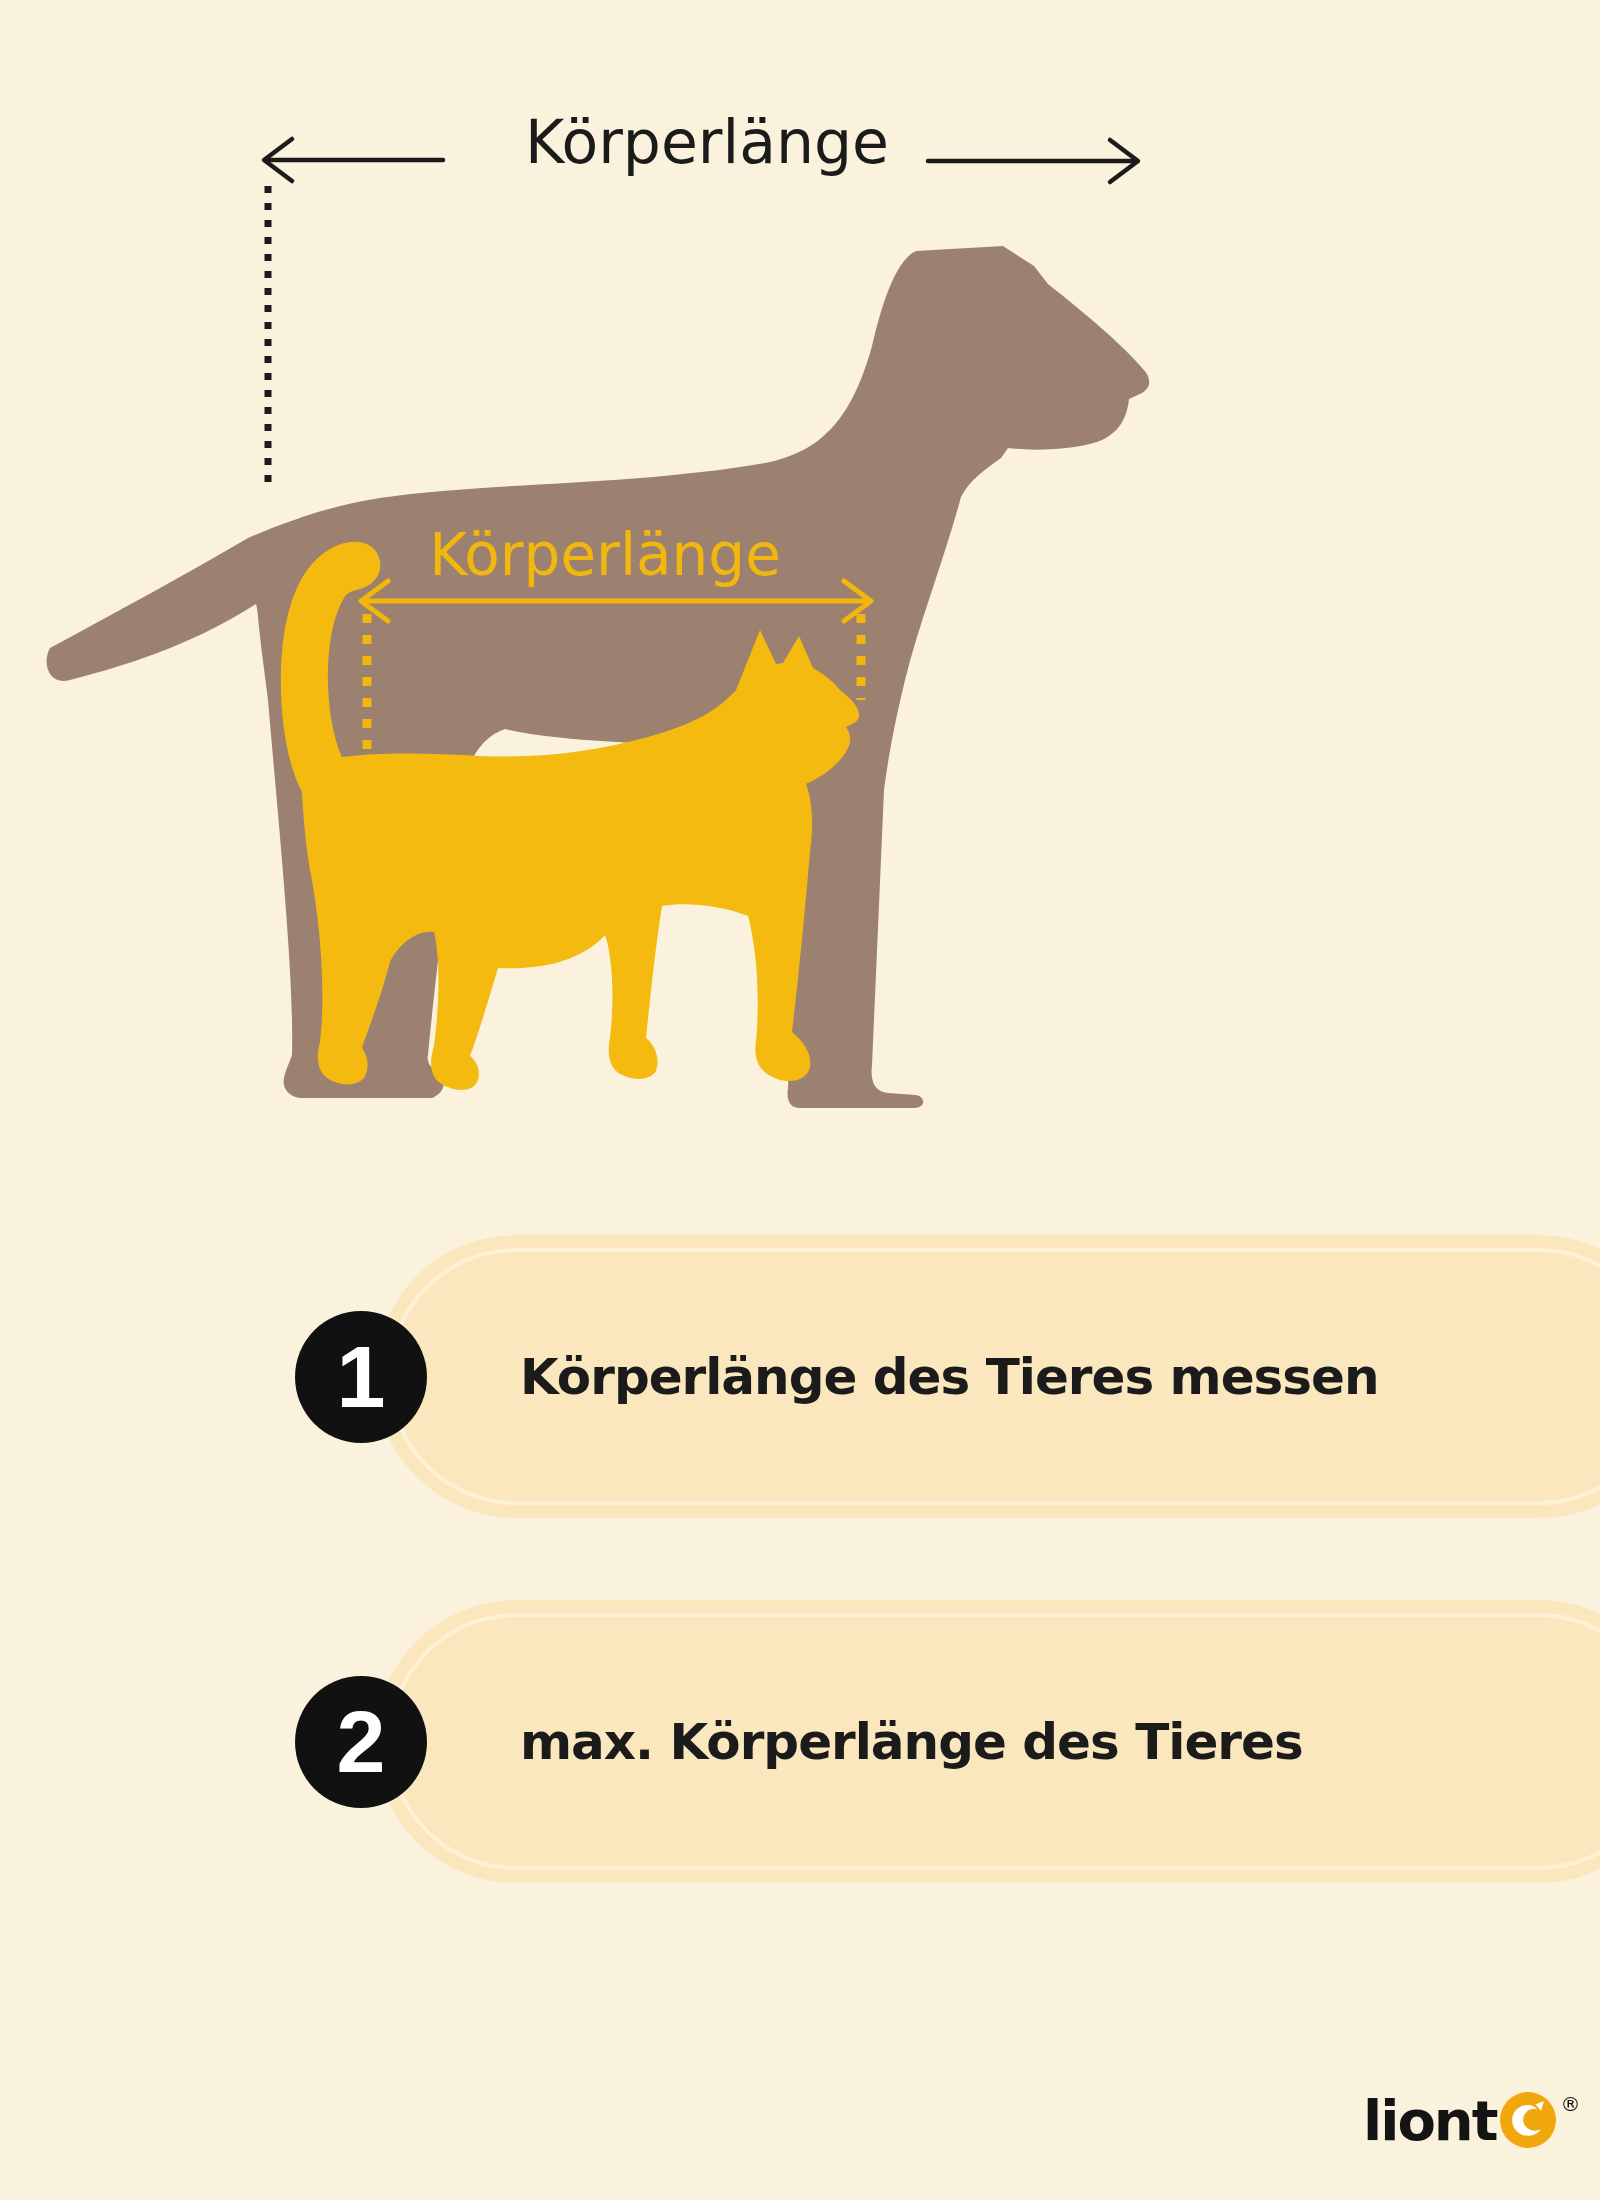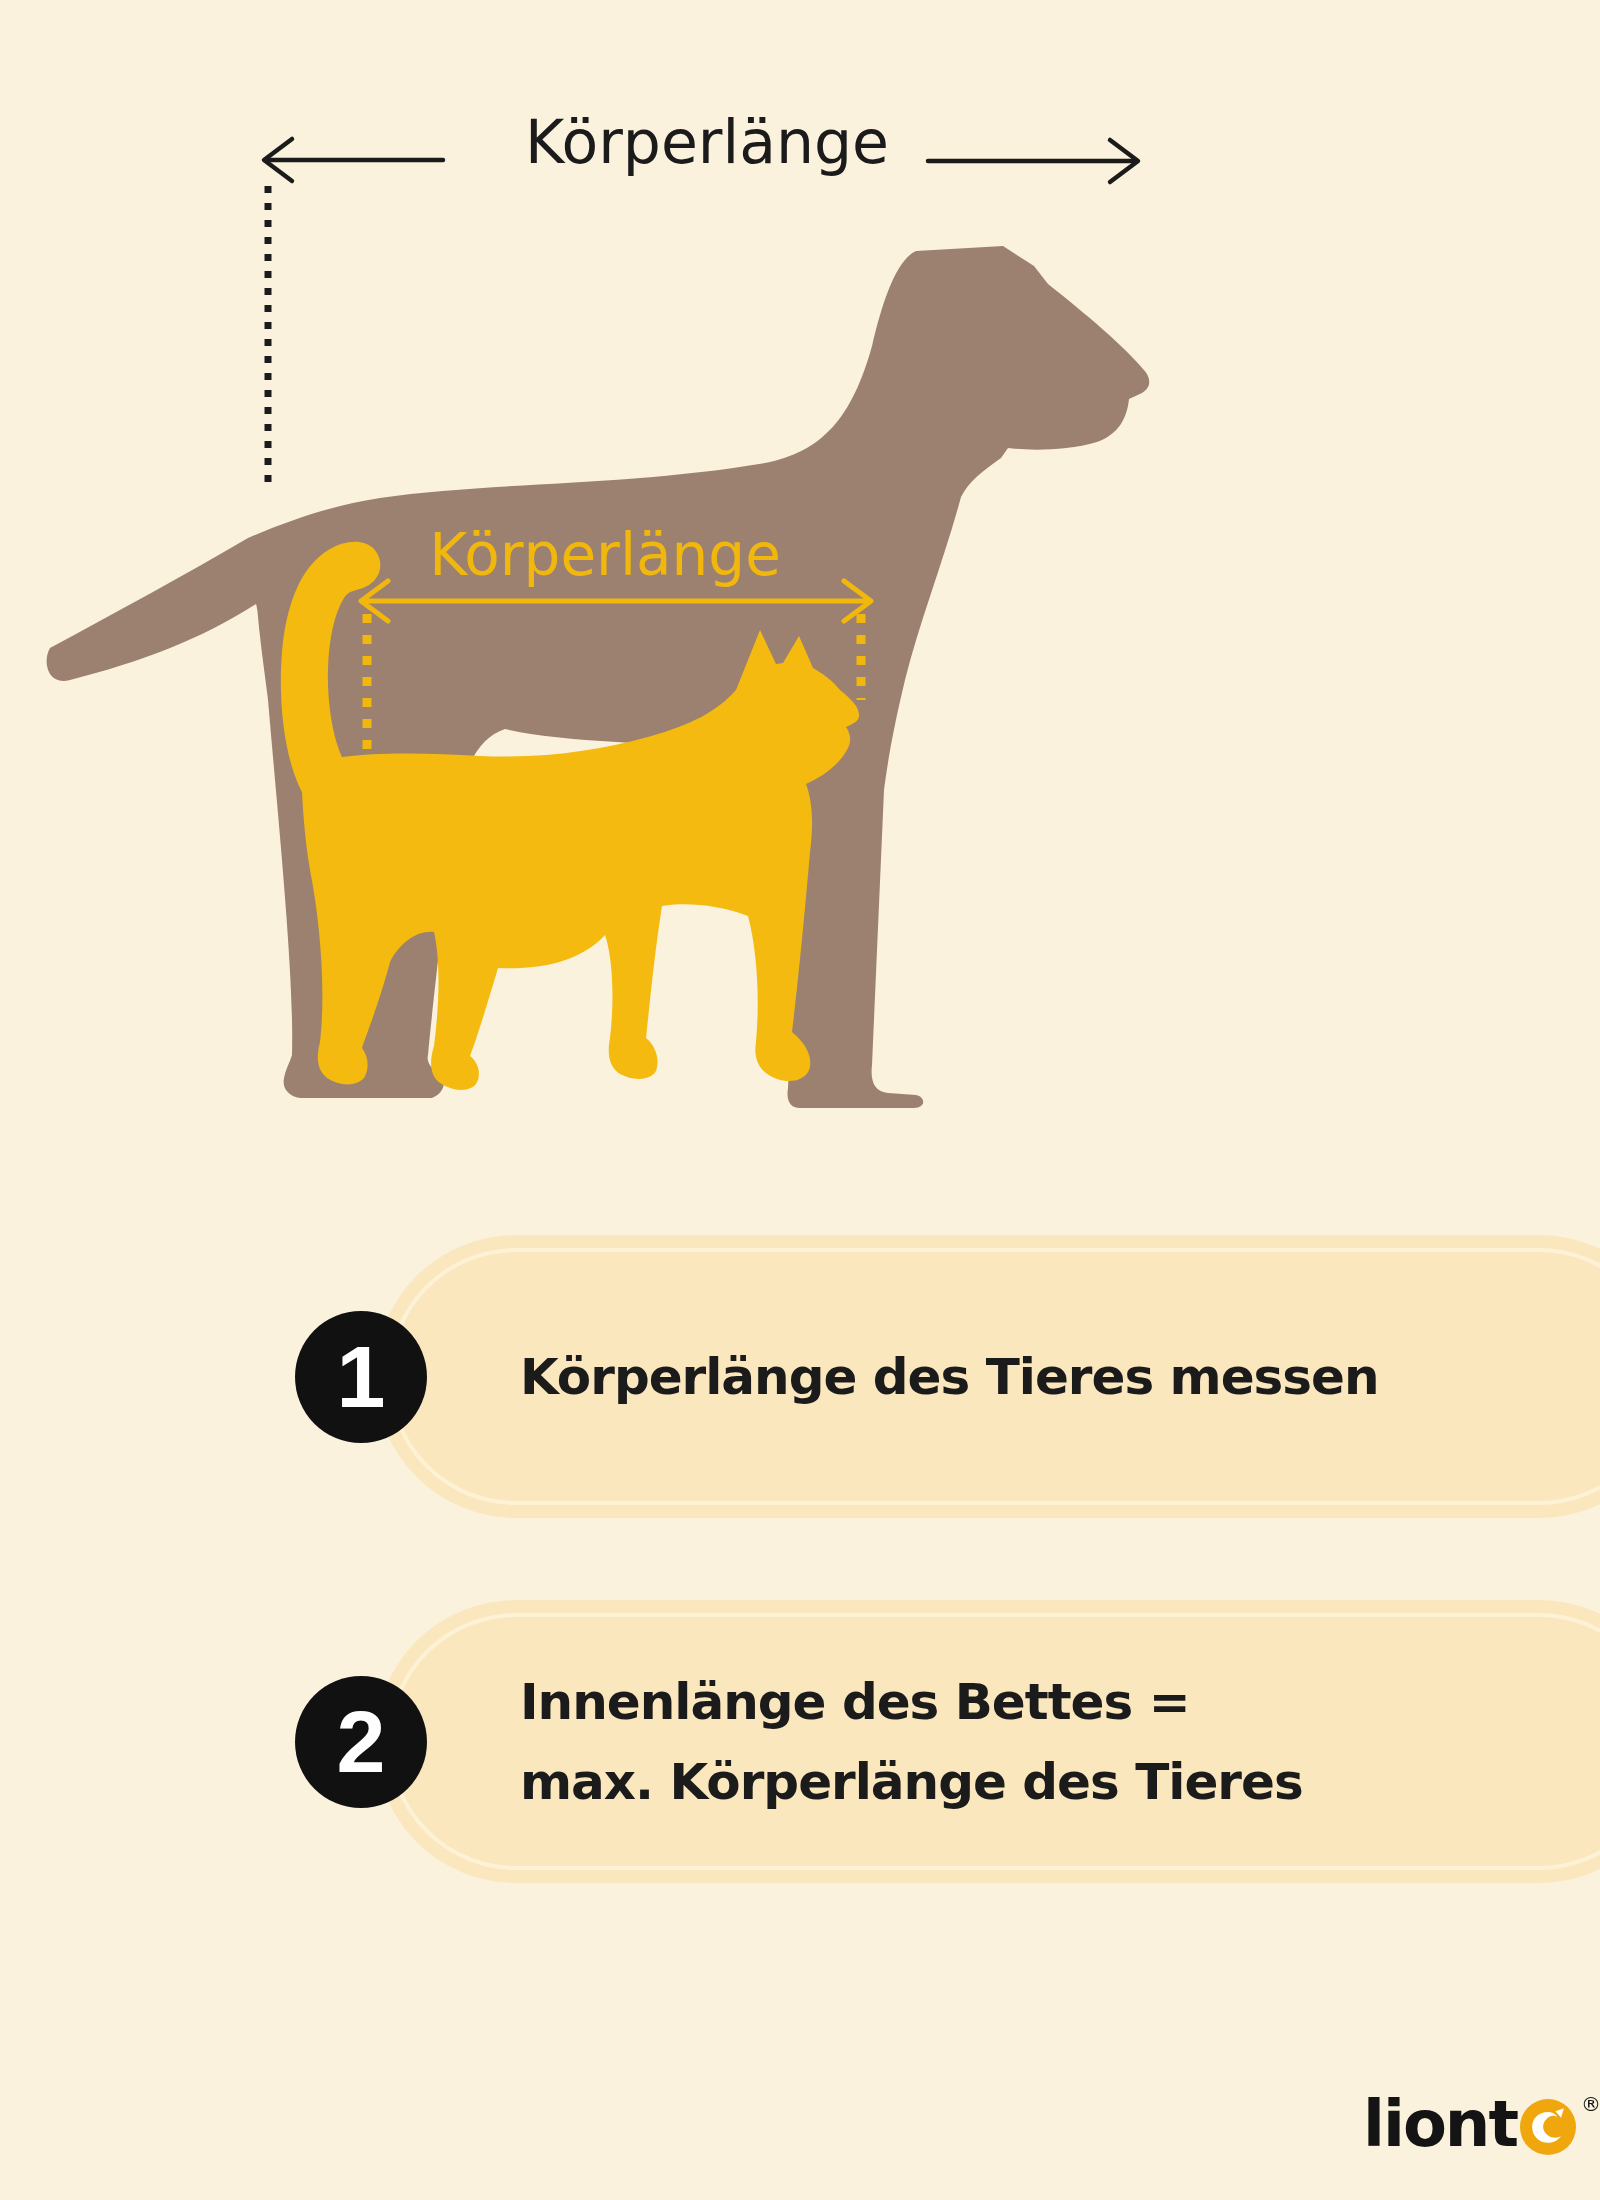--- a/index.html
+++ b/index.html
@@ -55,21 +55,21 @@
     font-size:50px;font-weight:bold;letter-spacing:-1px;line-height:1;
     color:var(--ink,#1b1b1b);
   }
   .step-text .line:empty{display:none;}
 
   .logo{
     position:absolute;left:1363px;top:2092px;
     display:flex;align-items:flex-end;
   }
   .logo .word{
-    font-size:64px;font-weight:bold;letter-spacing:-2px;line-height:1;
+    font-size:56px;font-weight:bold;letter-spacing:-2px;line-height:1;
     color:#141414;
   }
   .logo .o-icon{
     width:56px;height:56px;border-radius:50%;
     background:var(--logo-orange,#F0A60D);
     margin-left:3px;margin-bottom:1px;
     position:relative;
   }
   .logo .reg{
     font-size:20px;line-height:1;margin-left:5px;
@@ -208,21 +208,20 @@
 
     </div>
   </div>
 
   <div class="step-box" style="top:1600px">
     <div class="step-inner"></div>
     <div class="step-circle">
       <span>2</span>
     </div>
     <div class="step-text">
-      <div class="line">Innenlänge des Bettes =</div>
       <div class="line">max. Körperlänge des Tieres</div>
     </div>
   </div>
 
   <div class="logo">
     <span class="word">liont</span>
     <span class="o-icon">
       <svg width="56" height="56" viewBox="0 0 60 60">
         <path fill="#ffffff" d="M 30 14
           C 20 14 13 21 13 30

